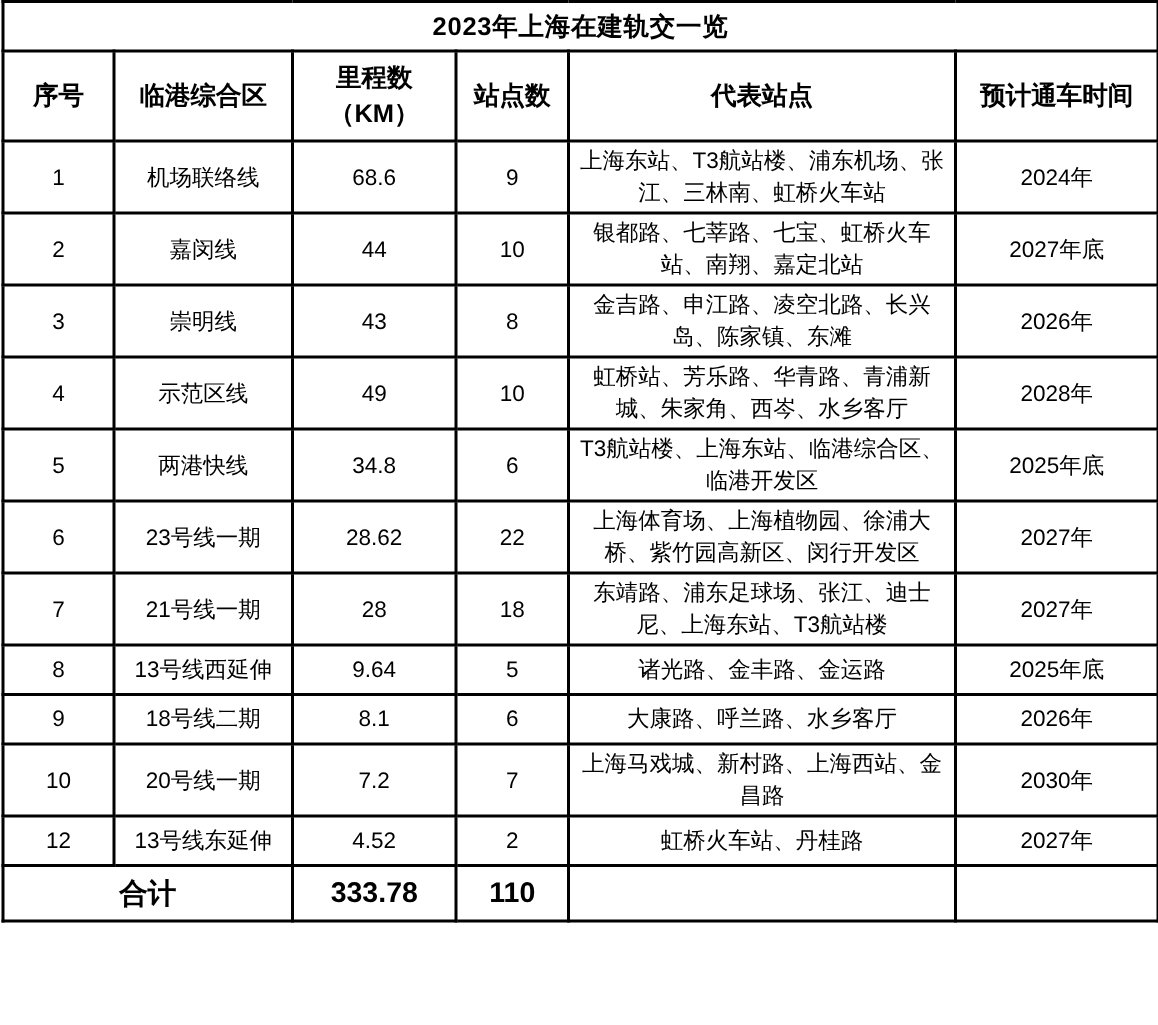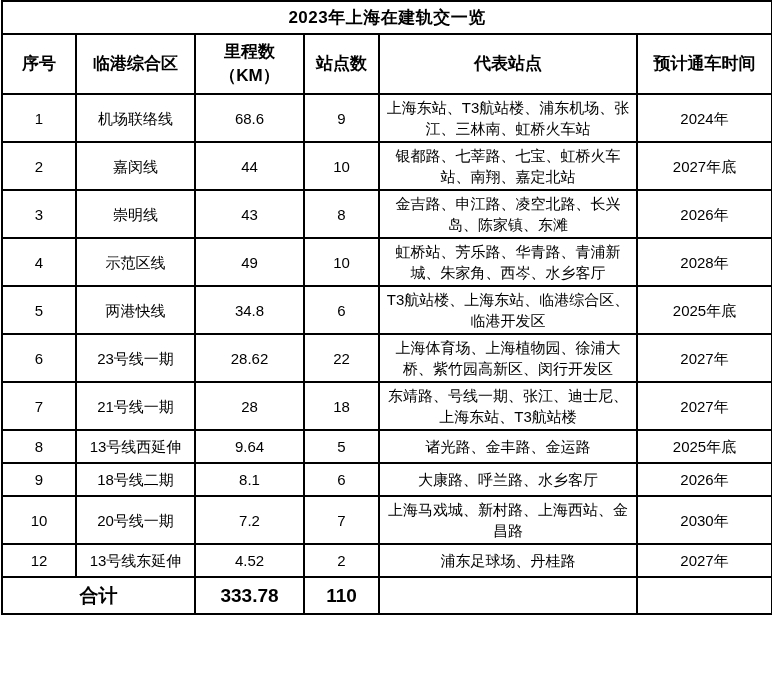--- a/index.html
+++ b/index.html
@@ -145,21 +145,21 @@
     <td>28.62</td>
     <td>22</td>
     <td class="stops-cell">上海体育场、上海植物园、徐浦大桥、紫竹园高新区、闵行开发区</td>
     <td>2027年</td>
   </tr>
       <tr>
     <td>7</td>
     <td>21号线一期</td>
     <td>28</td>
     <td>18</td>
-    <td class="stops-cell">东靖路、号线一期、张江、迪士尼、上海东站、T3航站楼</td>
+    <td class="stops-cell">东靖路、浦东足球场、张江、迪士尼、上海东站、T3航站楼</td>
     <td>2027年</td>
   </tr>
       <tr>
     <td>8</td>
     <td>13号线西延伸</td>
     <td>9.64</td>
     <td>5</td>
     <td class="stops-cell">诸光路、金丰路、金运路</td>
     <td>2025年底</td>
   </tr>
@@ -177,21 +177,21 @@
     <td>7.2</td>
     <td>7</td>
     <td class="stops-cell">上海马戏城、新村路、上海西站、金昌路</td>
     <td>2030年</td>
   </tr>
       <tr>
     <td>12</td>
     <td>13号线东延伸</td>
     <td>4.52</td>
     <td>2</td>
-    <td class="stops-cell">浦东足球场、丹桂路</td>
+    <td class="stops-cell">虹桥火车站、丹桂路</td>
     <td>2027年</td>
   </tr>
     </tbody>
   <tfoot>
     <tr class="total-row">
       <td colspan="2">合计</td>
       <td>333.78</td>
       <td>110</td>
       <td></td>
       <td></td>

